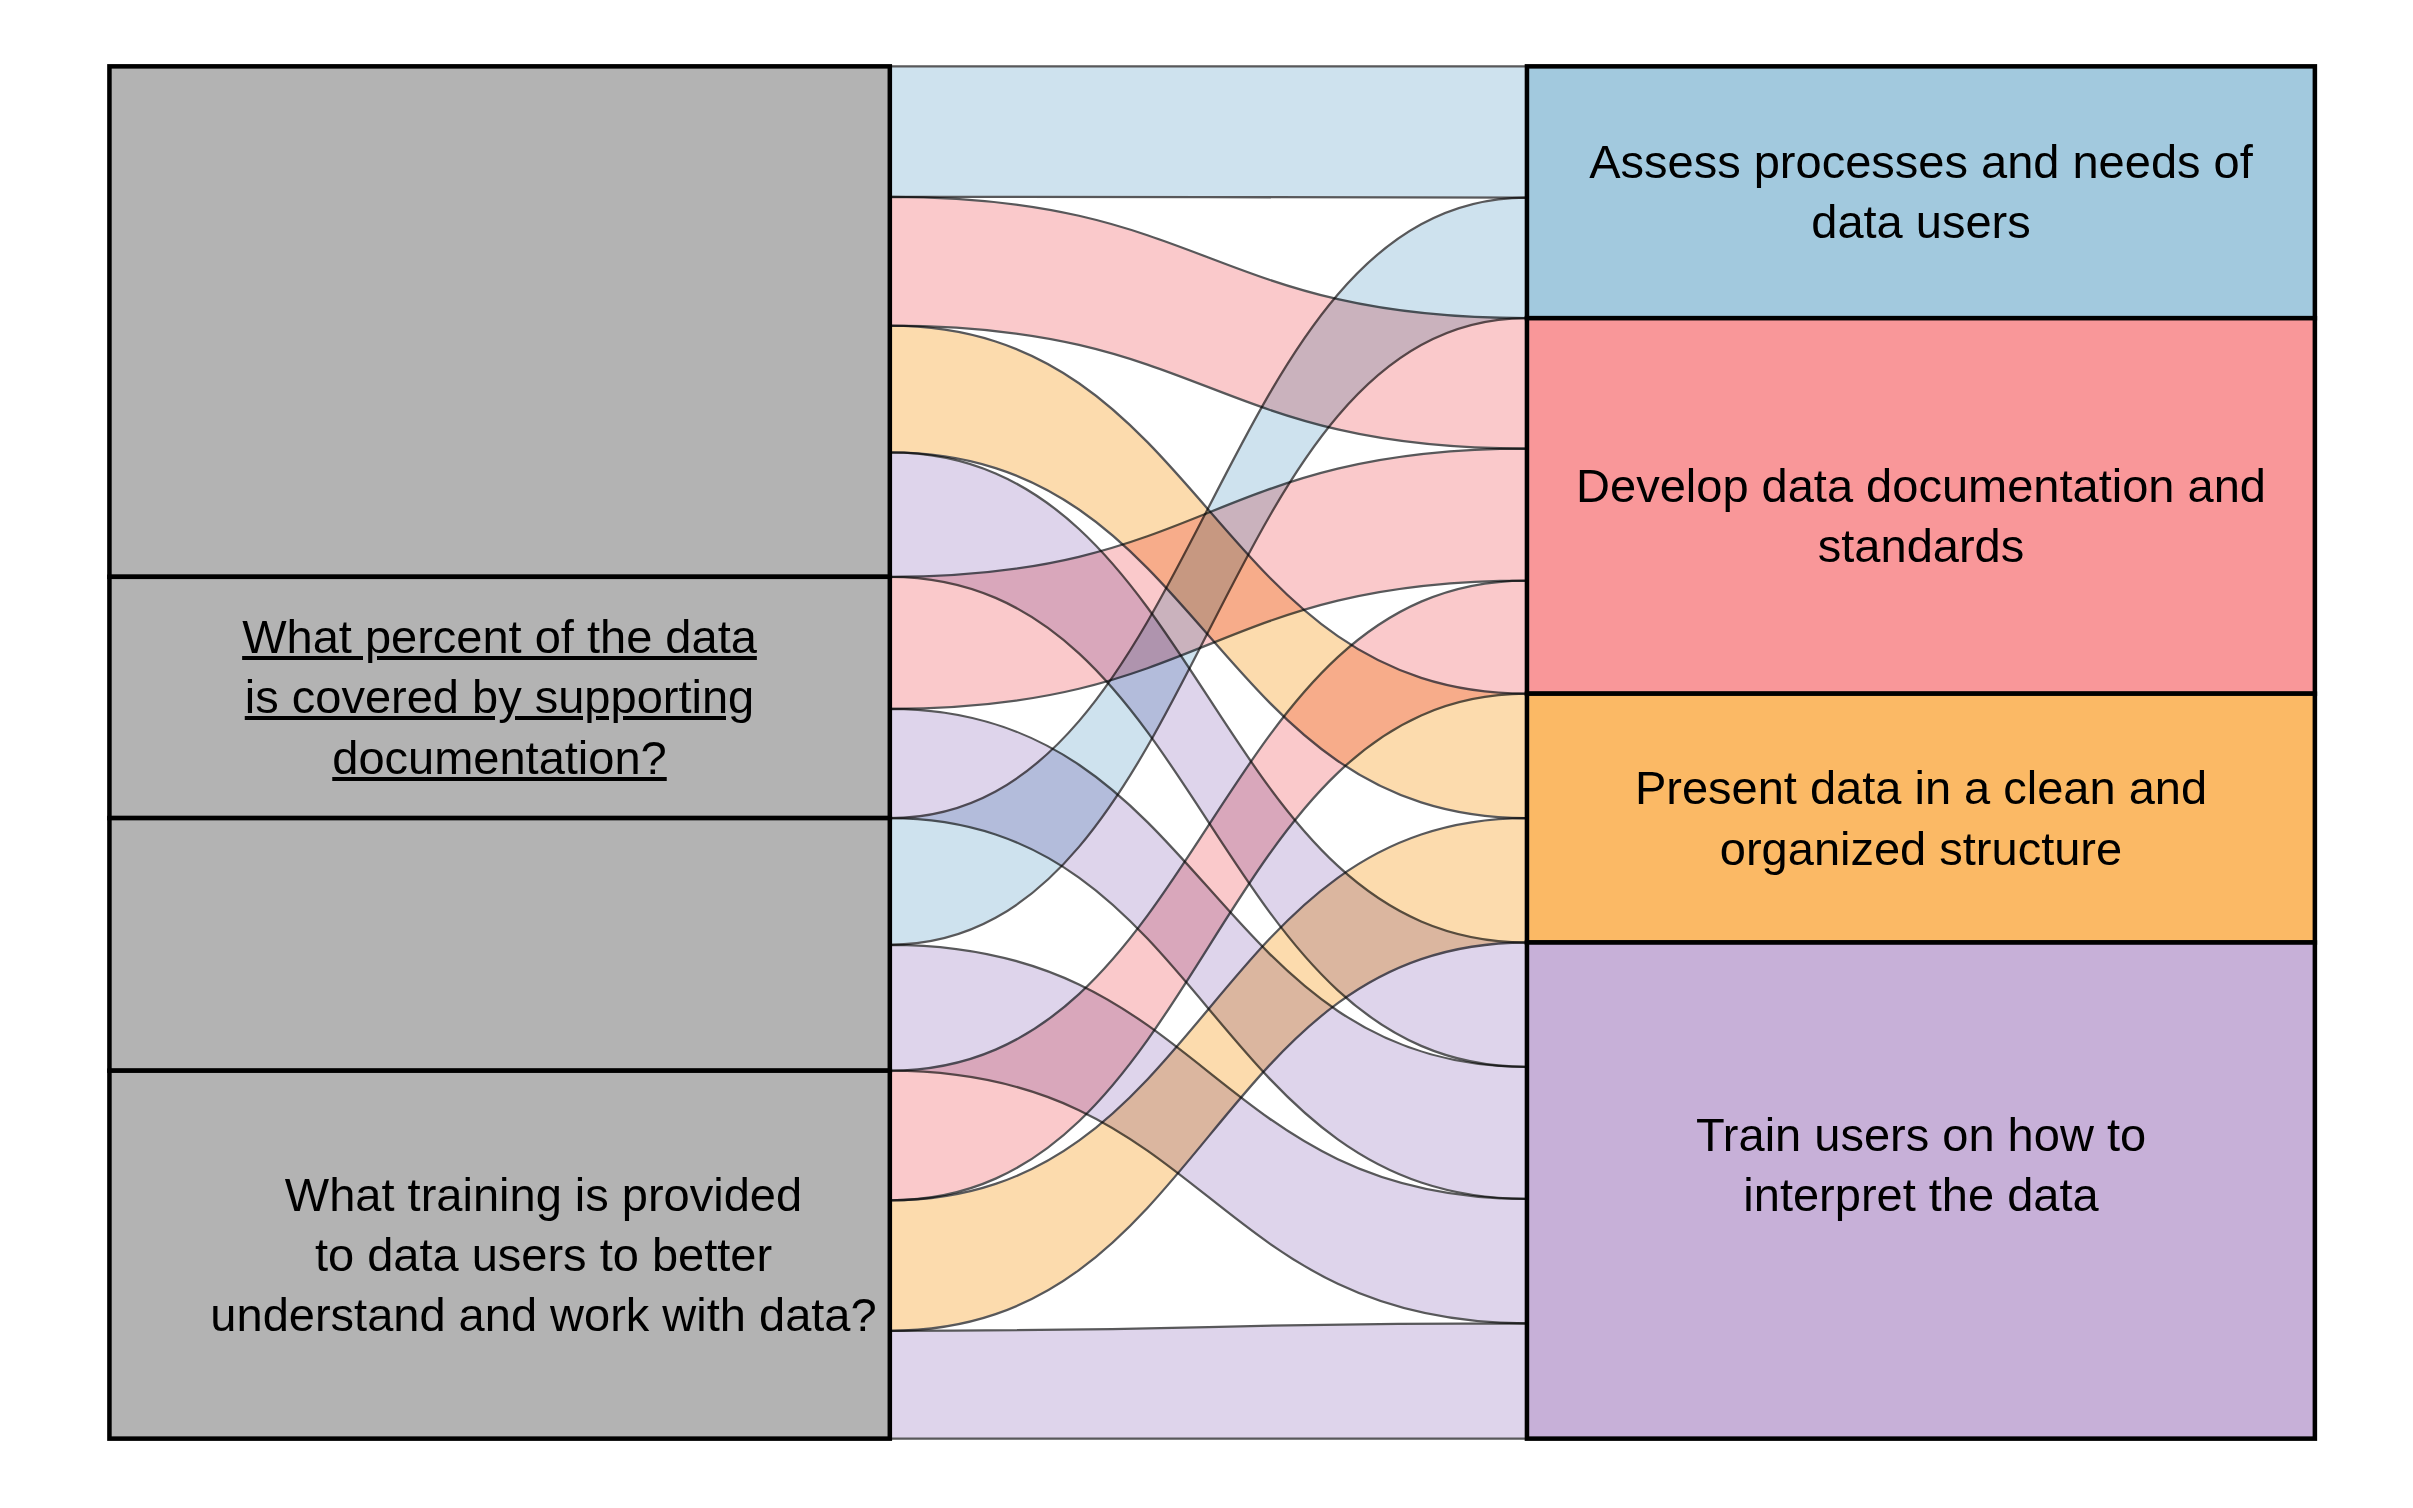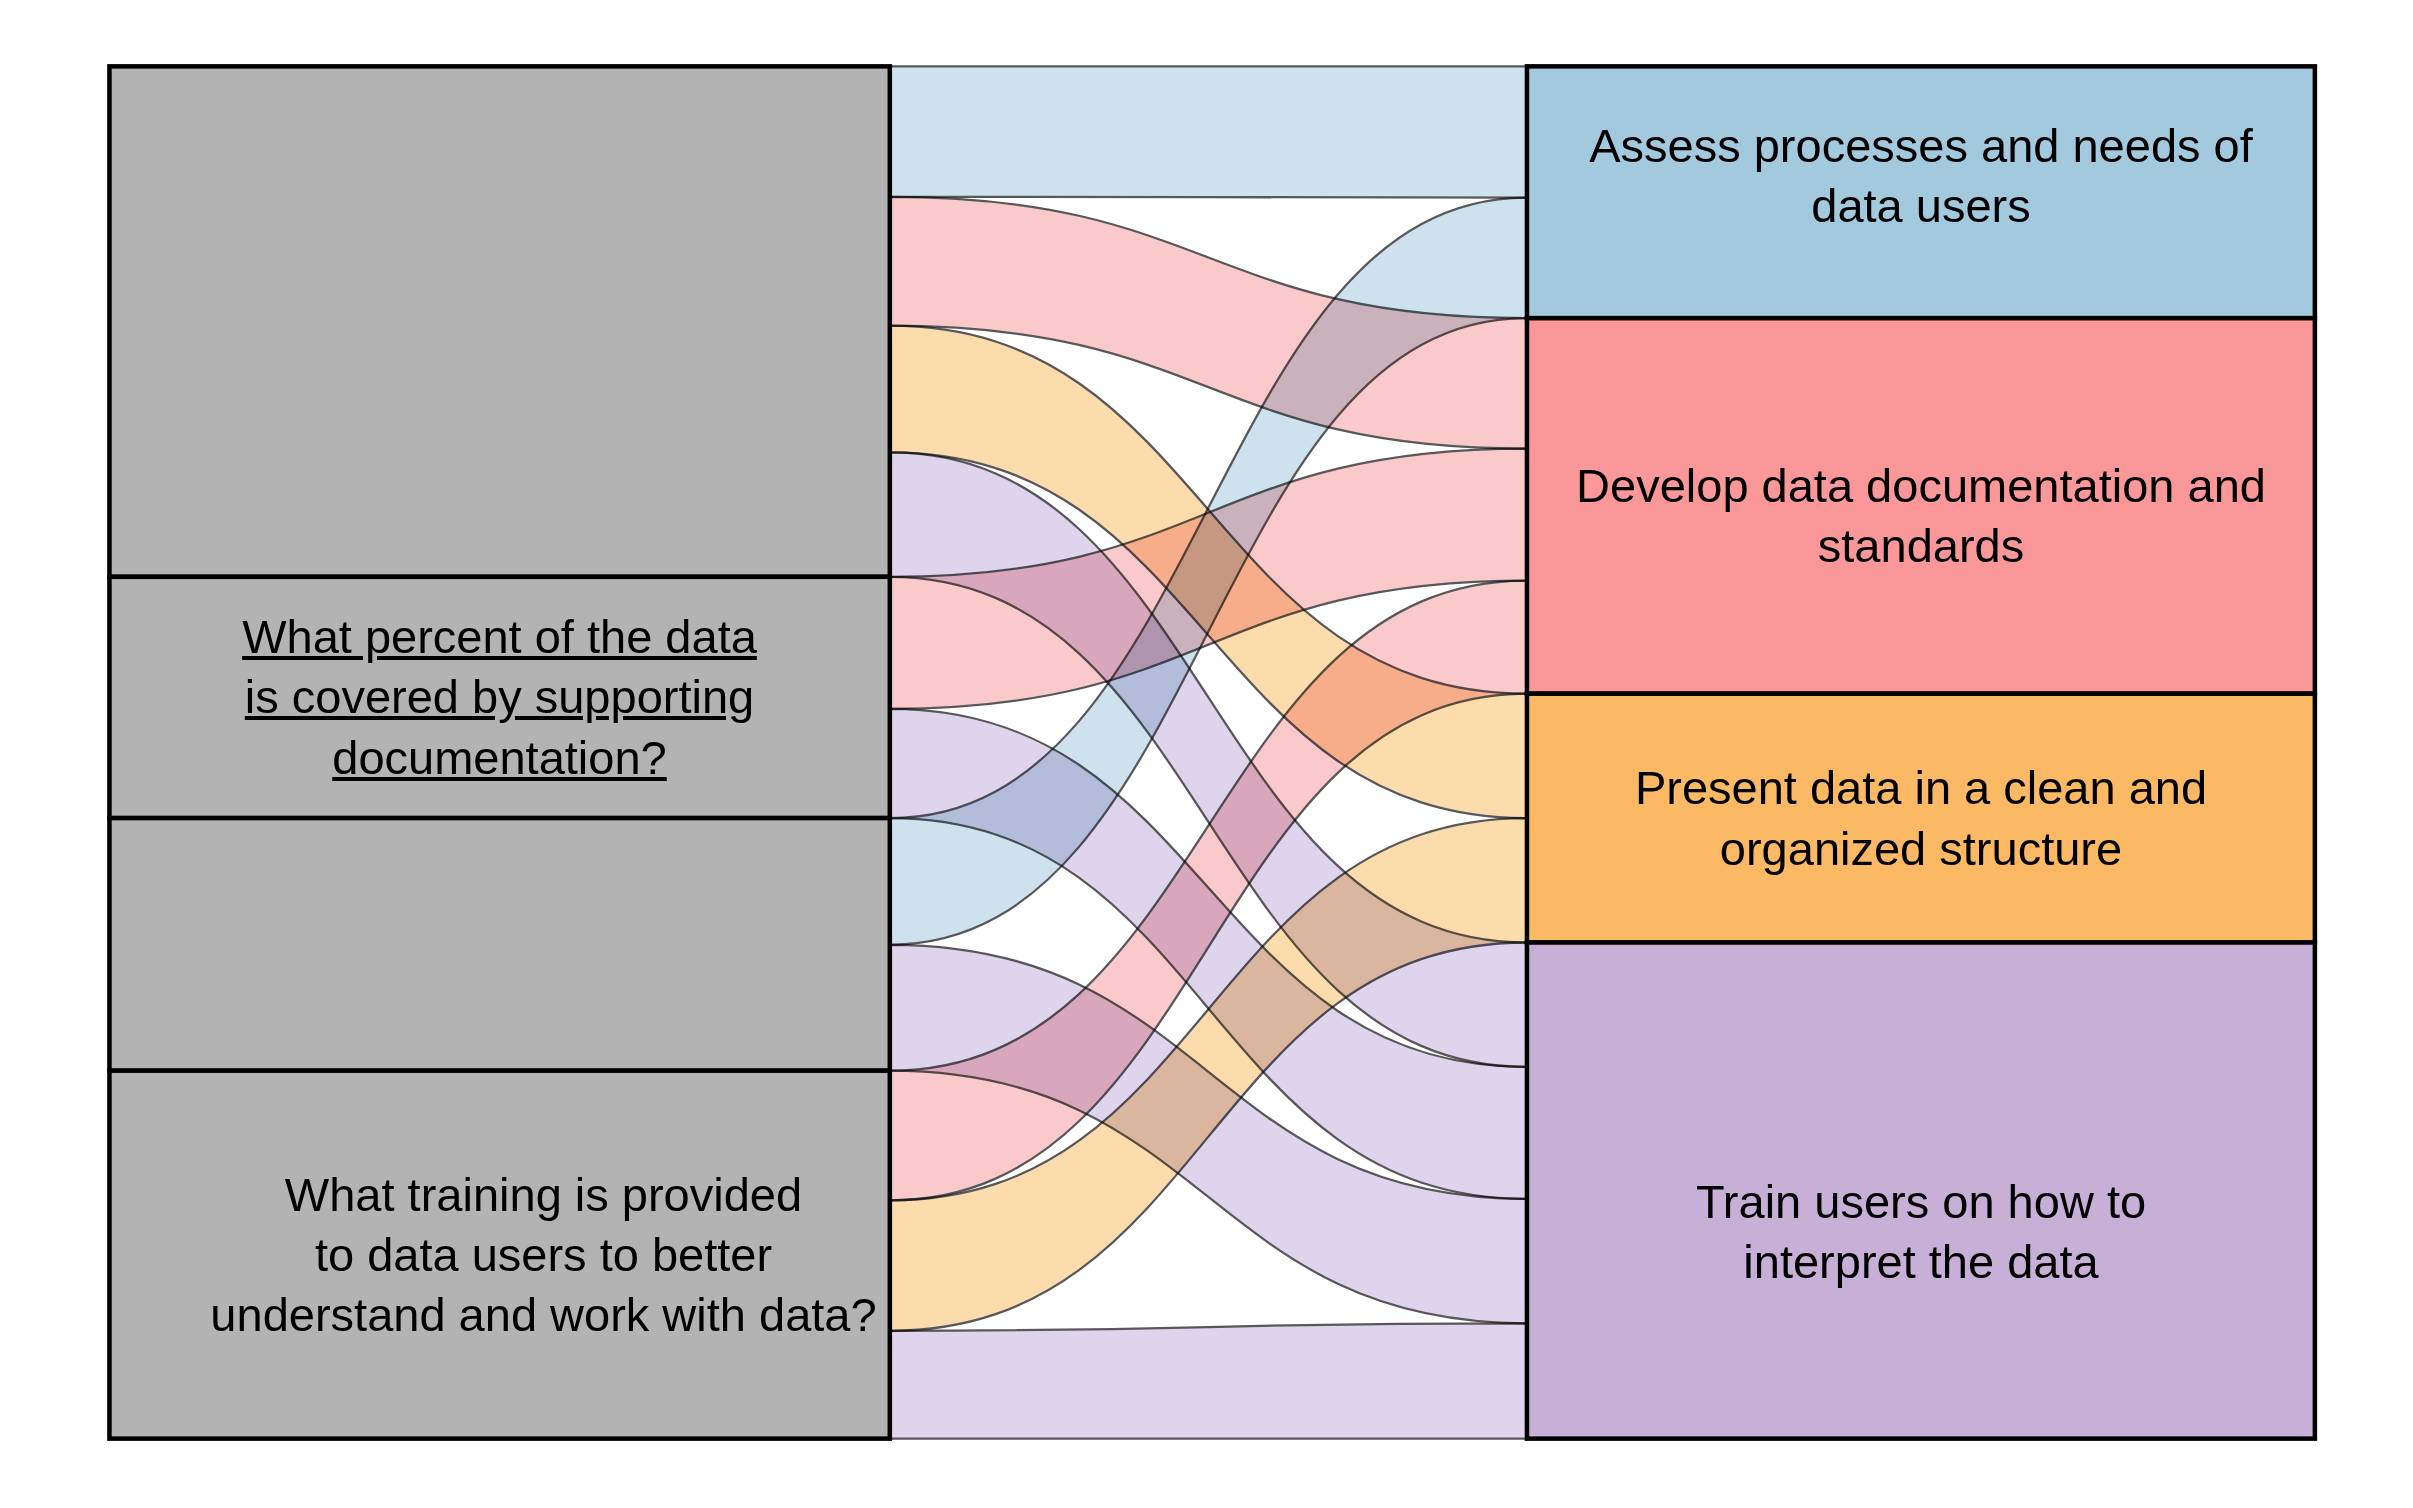--- a/index.html
+++ b/index.html
@@ -62,22 +62,22 @@
       <rect x="2025" y="1250" width="1045" height="658" fill="#c7b0d8" stroke="#000000" stroke-width="6"></rect>
     </svg>
 
   <div class="node-label" style="left: 109px; top: 577px; width: 781px; height: 241px; text-decoration: underline;">What percent of the data
 is covered by supporting
 documentation?</div>
   <div class="node-label" style="left: 109px; top: 1071px; width: 781px; height: 368px; padding-left: 44px;">What training is provided
 to data users to better
 understand and work with data?</div>
 
-  <div class="node-label" style="left: 1527px; top: 50px; width: 788px; height: 252px;">Assess processes and needs of
+  <div class="node-label" style="left: 1527px; top: 66px; width: 788px; height: 252px;">Assess processes and needs of
 data users</div>
   <div class="node-label" style="left: 1527px; top: 328px; width: 788px; height: 376px; text-align: center;">Develop data documentation and
 standards</div>
   <div class="node-label" style="left: 1527px; top: 694px; width: 788px; height: 249px;">Present data in a clean and
 organized structure</div>
-  <div class="node-label" style="left: 1527px; top: 984px; width: 788px; height: 496px;">Train users on how to
+  <div class="node-label" style="left: 1527px; top: 917px; width: 788px; height: 496px;">Train users on how to
 interpret the data</div>
 </div>
 
 
 </body></html>

